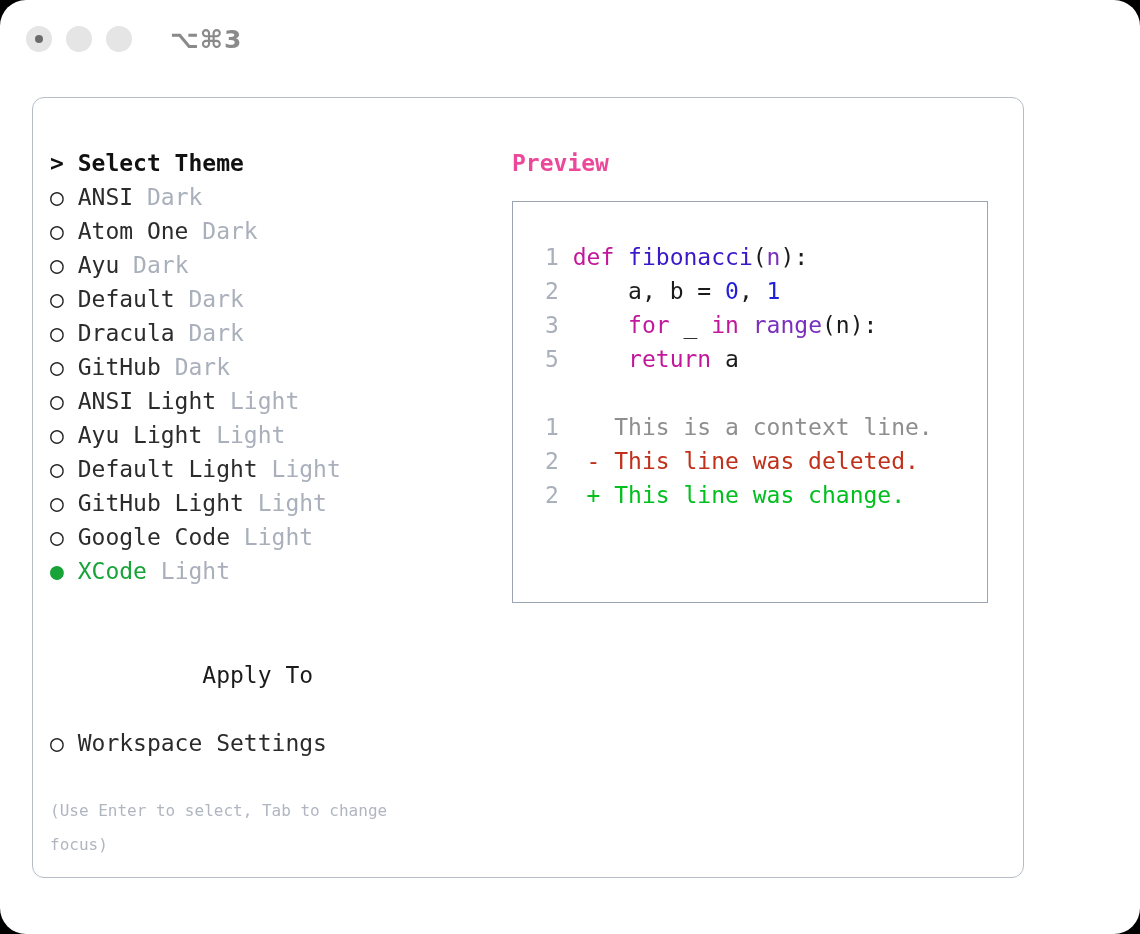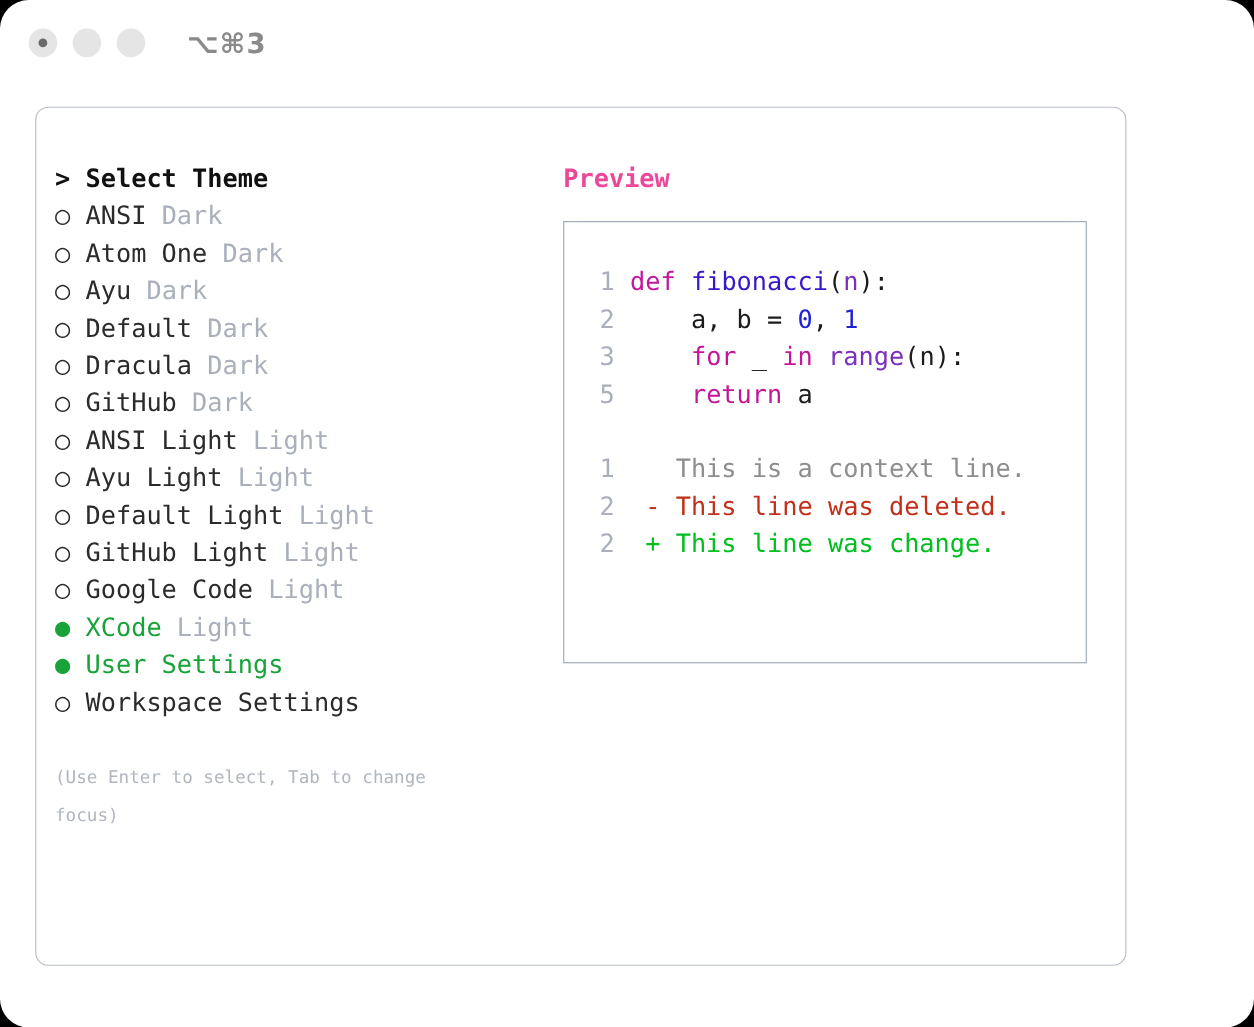--- a/index.html
+++ b/index.html
@@ -198,22 +198,24 @@
             <div class="row"><span class="bullet off">○</span><span class="name"> Dracula </span><span class="kind">Dark</span></div>
             <div class="row"><span class="bullet off">○</span><span class="name"> GitHub </span><span class="kind">Dark</span></div>
             <div class="row"><span class="bullet off">○</span><span class="name"> ANSI Light </span><span class="kind">Light</span></div>
             <div class="row"><span class="bullet off">○</span><span class="name"> Ayu Light </span><span class="kind">Light</span></div>
             <div class="row"><span class="bullet off">○</span><span class="name"> Default Light </span><span class="kind">Light</span></div>
             <div class="row"><span class="bullet off">○</span><span class="name"> GitHub Light </span><span class="kind">Light</span></div>
             <div class="row"><span class="bullet off">○</span><span class="name"> Google Code </span><span class="kind">Light</span></div>
             <div class="row"><span class="bullet on">●</span><span class="name sel"> XCode </span><span class="kind">Light</span></div>
           </div>
 
+        <div class="section-head">
+          <span class="bullet"> </span><span>Apply To</span>
+        </div>
         <div id="apply-list">
-            <div class="row"><span class="bullet on">●</span><span class="name sel"> User Settings</span></div>
             <div class="row"><span class="bullet off">○</span><span class="name"> Workspace Settings</span></div>
           </div>
 
         <div class="hint">(Use Enter to select, Tab to change focus)</div>
       </div>
 
       <div id="rightcol">
         <div class="preview-title">Preview</div>
         <div id="previewbox">
           <div id="code-block">

